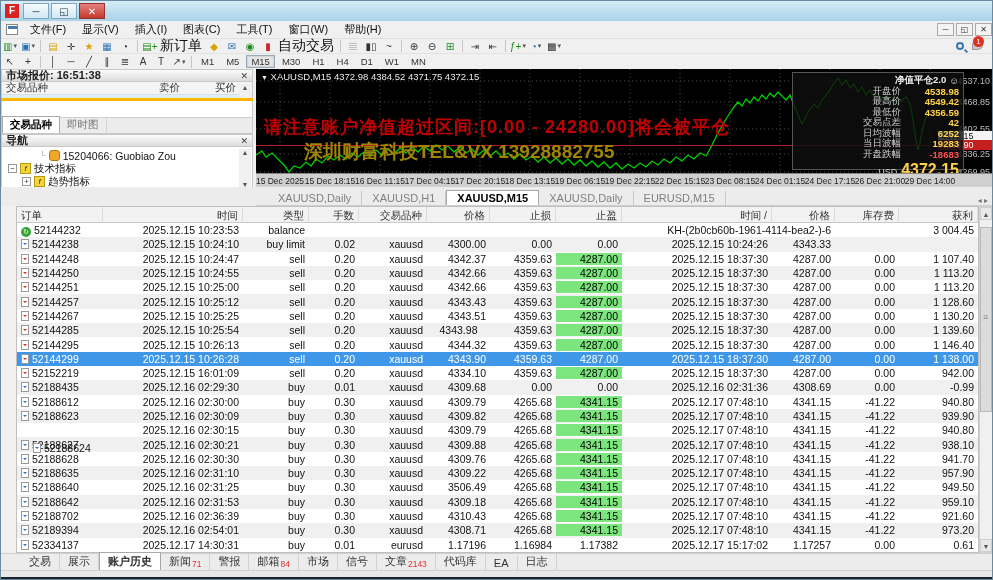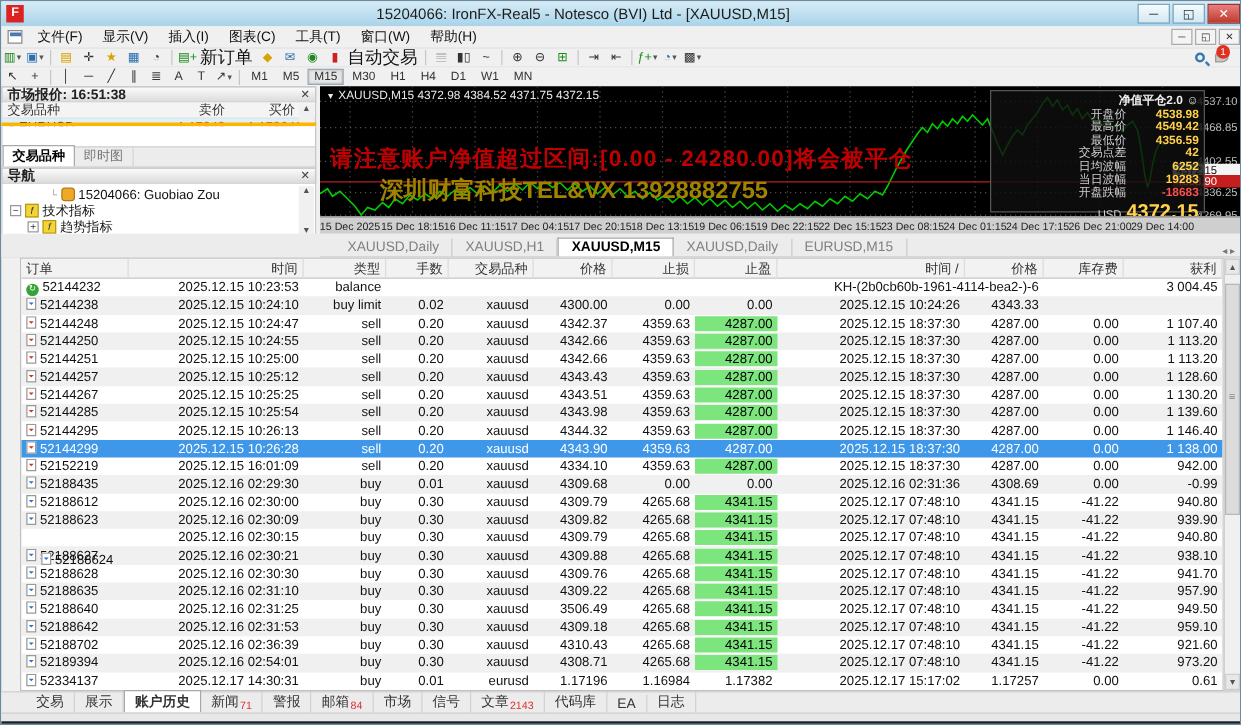--- a/index.html
+++ b/index.html
@@ -105,21 +105,20 @@
   #statusbar{left:0;top:569px;width:993px;height:7px;background:#e8e8e8;border-top:1px solid #d0d0d0;}
   #darkstrip{left:0;top:576px;width:993px;height:4px;background:#1c2330;}
 </style>
 </head>
 <body>
 
 <div id="win">
 
   <div id="titlebar" class="abs">
     <span id="appicon">F</span>
-    <span id="apptitle">15204066: IronFX-Real5 - Notesco (BVI) Ltd - [XAUUSD,M15]</span>
     <span class="winbtn">─</span>
     <span class="winbtn">◱</span>
     <span class="winbtn close">✕</span>
   </div>
 
   <div id="menubar" class="abs">
     <span class="chldico"></span>
     <span id="menus" style="display:flex;">
         <span class="menu-item">文件(F)</span>
         <span class="menu-item">显示(V)</span>
@@ -488,21 +487,21 @@
           <span class="tcell r" style="width: 63px;">4287.00</span>
           <span class="tcell r" style="width: 64px;">0.00</span>
           <span class="tcell r" style="width: 79px;">1 130.20</span>
         </div>
         <div class="trow alt">
           <span class="tcell " style="width: 86px; padding-left: 4px;"><span class="odoc sell"></span>52144285</span>
           <span class="tcell r" style="width: 140px;">2025.12.15 10:25:54</span>
           <span class="tcell r" style="width: 66px;">sell</span>
           <span class="tcell r" style="width: 50px;">0.20</span>
           <span class="tcell r" style="width: 68px;">xauusd</span>
-          <span class="tcell r" style="width: 63px;">4343.98</span>
+          <span class="tcell r" style="width: 63px; text-align: center;">4343.98</span>
           <span class="tcell r" style="width: 66px;">4359.63</span>
           <span class="tcell r green" style="width: 66px;">4287.00</span>
           <span class="tcell r" style="width: 150px;">2025.12.15 18:37:30</span>
           <span class="tcell r" style="width: 63px;">4287.00</span>
           <span class="tcell r" style="width: 64px;">0.00</span>
           <span class="tcell r" style="width: 79px;">1 139.60</span>
         </div>
         <div class="trow">
           <span class="tcell " style="width: 86px; padding-left: 4px;"><span class="odoc sell"></span>52144295</span>
           <span class="tcell r" style="width: 140px;">2025.12.15 10:26:13</span>

